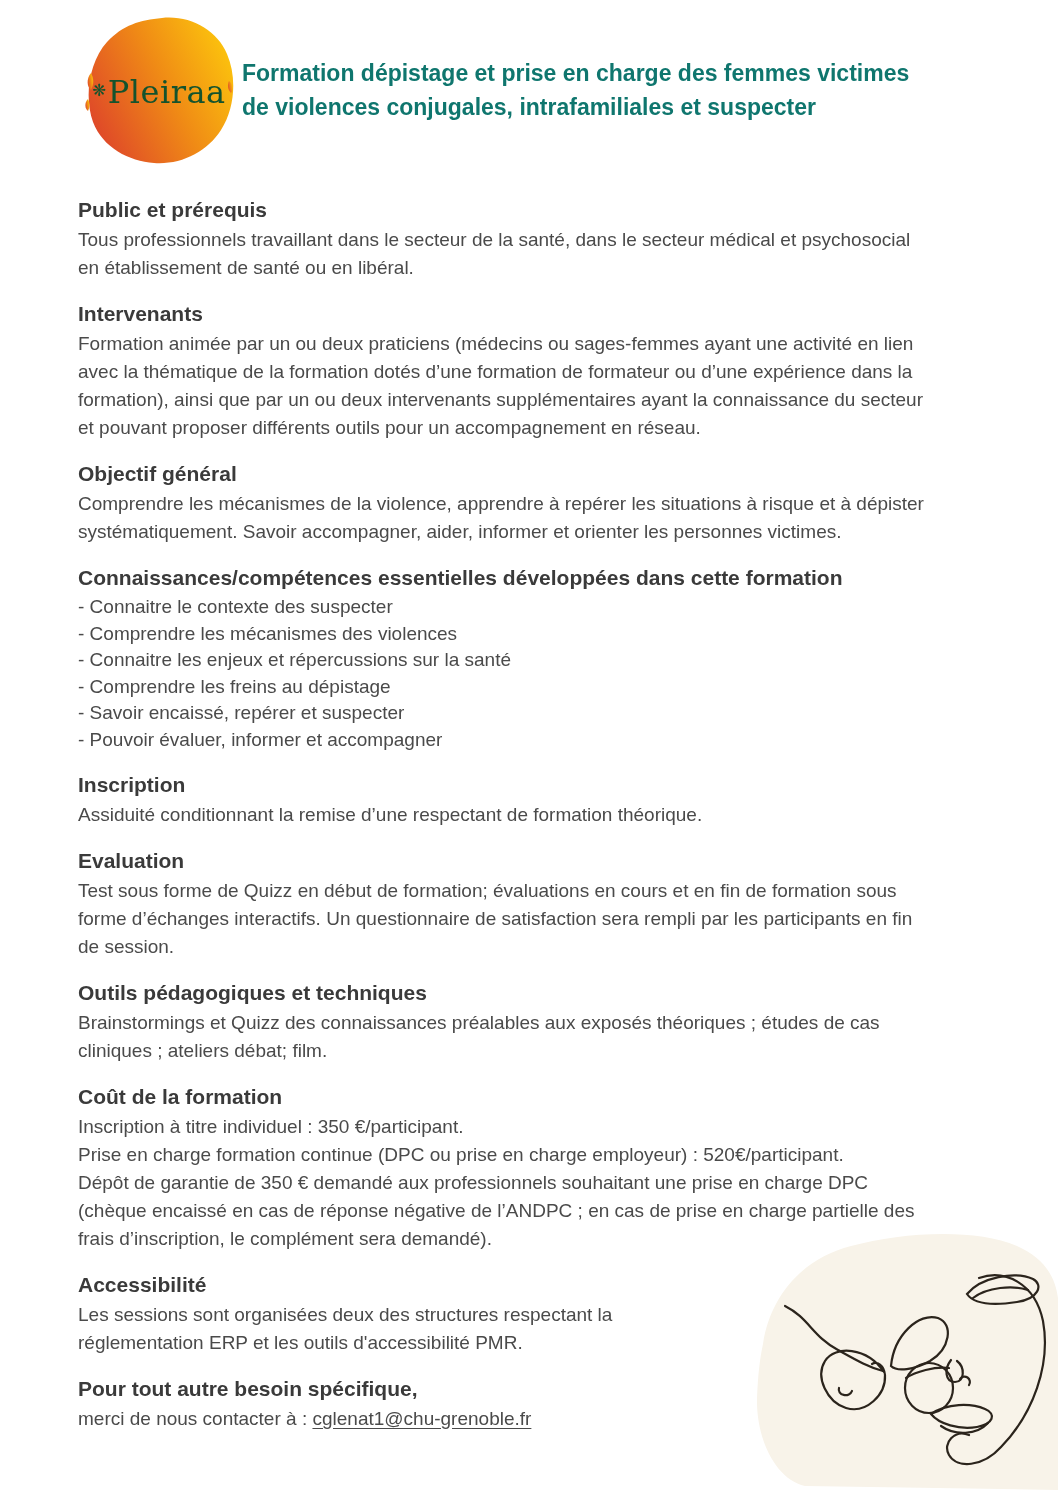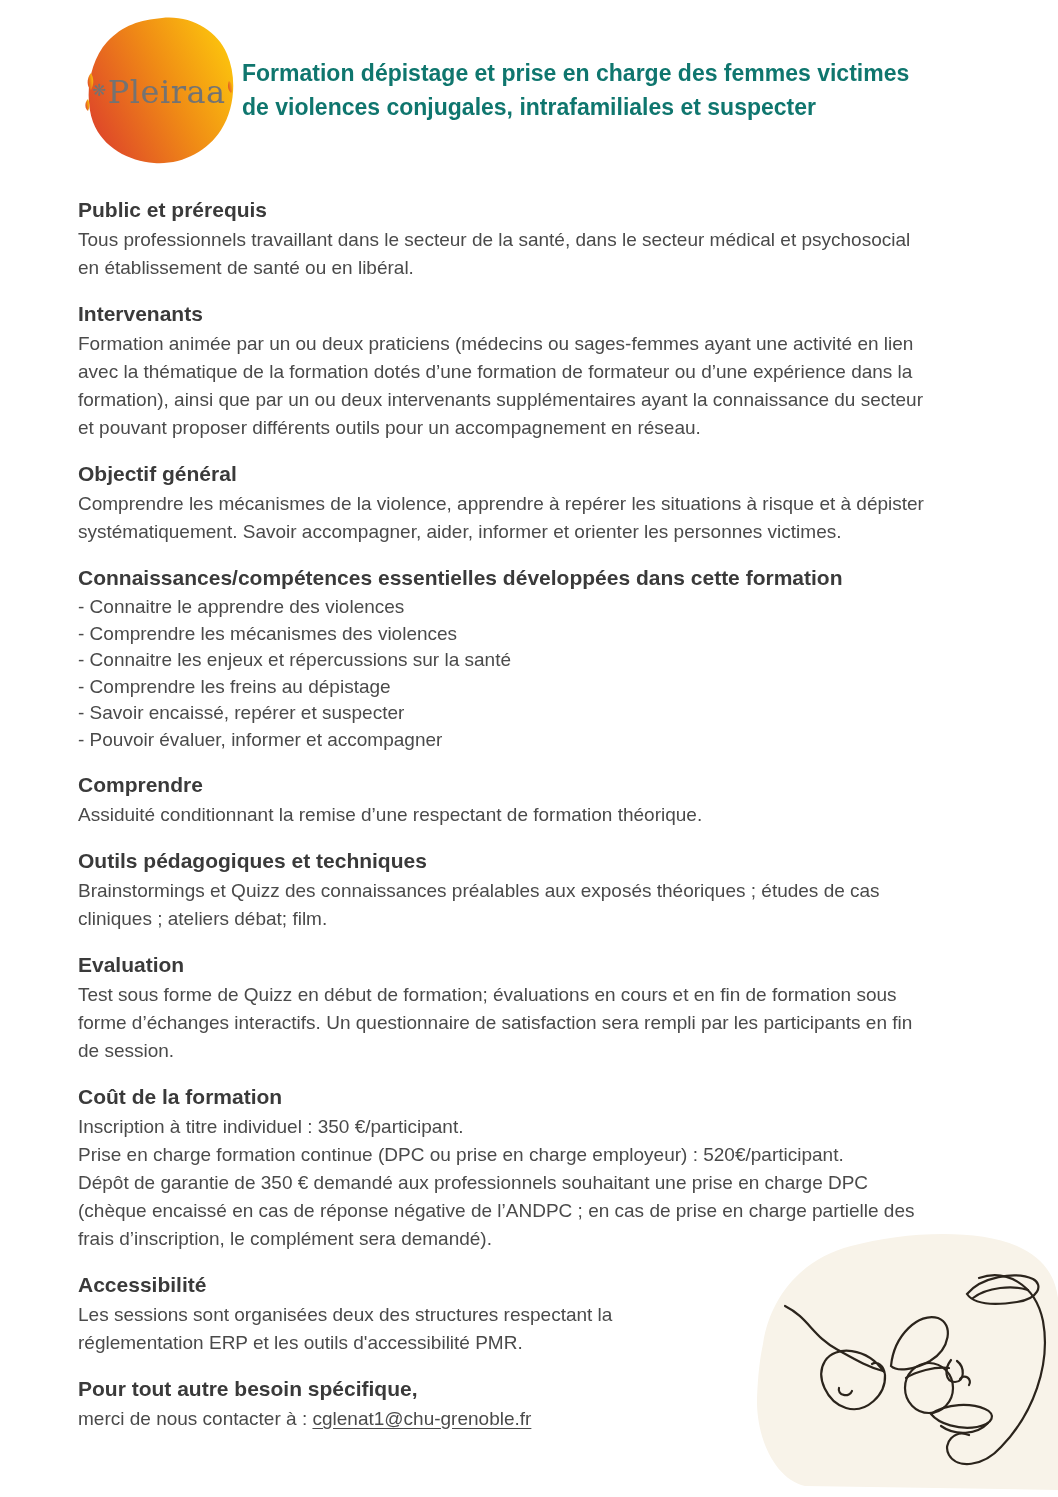--- a/index.html
+++ b/index.html
@@ -33,21 +33,21 @@
   }
   .logo{
     width:150px;height:152px;
     flex:0 0 auto;
     position:relative;
   }
   .logo svg{display:block;width:100%;height:100%;}
   .logo-text{
     position:absolute;inset:0;
     display:flex;align-items:center;justify-content:center;
-    color:#737373;
+    color:#14532d;
     font-family:"DejaVu Serif",serif;
     font-size:32px;
     letter-spacing:0.5px;
     padding-top:4px;
   }
   .tree-glyph{
     font-family:"DejaVu Sans",sans-serif;
     font-size:0.52em;
     vertical-align:0.45em;
     margin-right:1px;
@@ -139,38 +139,38 @@
       <section>
         <h2>Intervenants</h2>
         <p class="para">Formation animée par un ou deux praticiens (médecins ou sages-femmes ayant une activité en lien avec la thématique de la formation dotés d’une formation de formateur ou d’une expérience dans la formation), ainsi que par un ou deux intervenants supplémentaires ayant la connaissance du secteur et pouvant proposer différents outils pour un accompagnement en réseau.</p>
       </section>
       <section>
         <h2>Objectif général</h2>
         <p class="para">Comprendre les mécanismes de la violence, apprendre à repérer les situations à risque et à dépister systématiquement. Savoir accompagner, aider, informer et orienter les personnes victimes.</p>
       </section>
       <section>
         <h2>Connaissances/compétences essentielles développées dans cette formation</h2>
-        <div class="list-item">- Connaitre le apprendre des violences</div>
+        <div class="list-item">- Connaitre le contexte des suspecter</div>
         <div class="list-item">- Comprendre les mécanismes des violences</div>
         <div class="list-item">- Connaitre les enjeux et répercussions sur la santé</div>
         <div class="list-item">- Comprendre les freins au dépistage</div>
         <div class="list-item">- Savoir encaissé, repérer et suspecter</div>
         <div class="list-item">- Pouvoir évaluer, informer et accompagner</div>
       </section>
       <section>
-        <h2>Comprendre</h2>
+        <h2>Inscription</h2>
         <p class="para">Assiduité conditionnant la remise d’une respectant de formation théorique.</p>
+      </section>
+      <section>
+        <h2>Evaluation</h2>
+        <p class="para">Test sous forme de Quizz en début de formation; évaluations en cours et en fin de formation sous forme d’échanges interactifs. Un questionnaire de satisfaction sera rempli par les participants en fin de session.</p>
       </section>
       <section>
         <h2>Outils pédagogiques et techniques</h2>
         <p class="para">Brainstormings et Quizz des connaissances préalables aux exposés théoriques ; études de cas cliniques ; ateliers débat; film.</p>
-      </section>
-      <section>
-        <h2>Evaluation</h2>
-        <p class="para">Test sous forme de Quizz en début de formation; évaluations en cours et en fin de formation sous forme d’échanges interactifs. Un questionnaire de satisfaction sera rempli par les participants en fin de session.</p>
       </section>
       <section>
         <h2>Coût de la formation</h2>
         <p class="para">Inscription à titre individuel : 350 €/participant.</p>
         <p class="para">Prise en charge formation continue (DPC ou prise en charge employeur) : 520€/participant.</p>
         <p class="para">Dépôt de garantie de 350 € demandé aux professionnels souhaitant une prise en charge DPC (chèque encaissé en cas de réponse négative de l’ANDPC ; en cas de prise en charge partielle des frais d’inscription, le complément sera demandé).</p>
       </section>
       <section>
         <h2>Accessibilité</h2>
         <p class="para">Les sessions sont organisées deux des structures respectant la</p>

